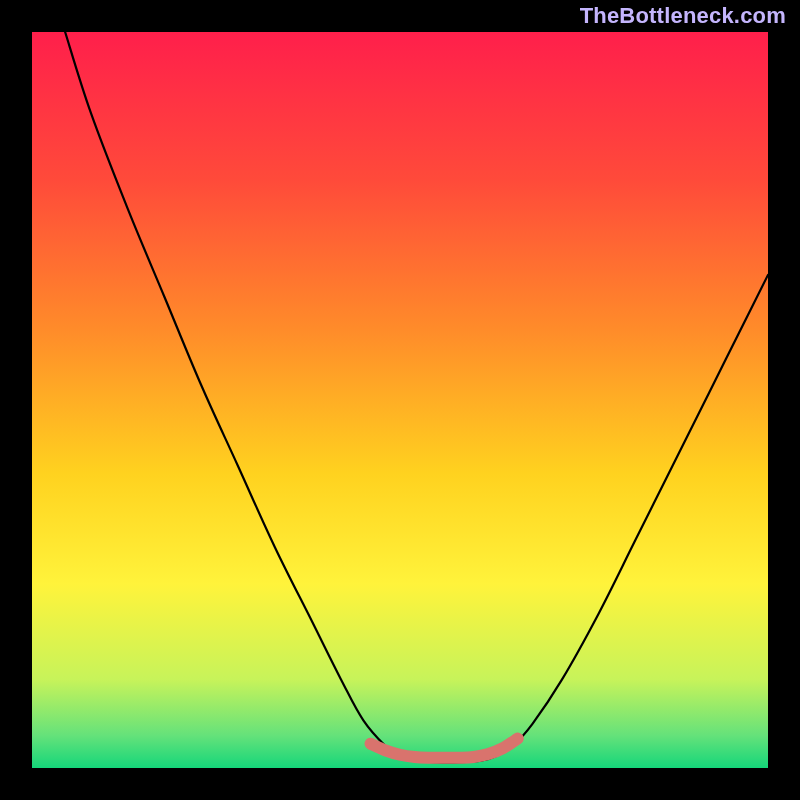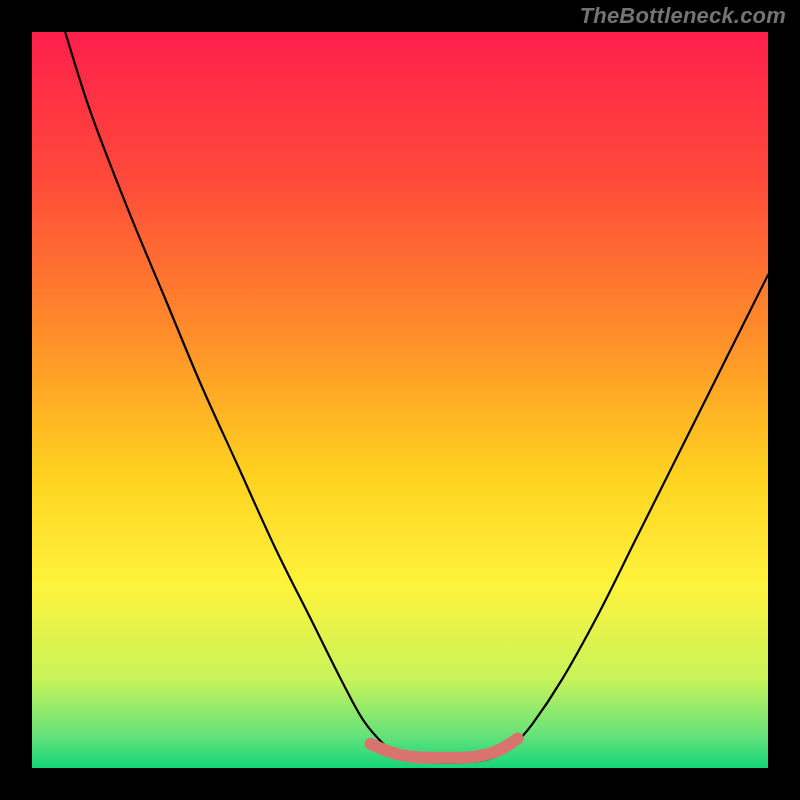--- a/index.html
+++ b/index.html
@@ -25,23 +25,22 @@
     width: 736px;
     height: 736px;
   }
   .watermark {
     position: absolute;
     top: 3px;
     right: 14px;
     font-family: Arial, Helvetica, sans-serif;
     font-size: 22px;
     font-weight: 600;
-    color: #737373;
+    color: #c4b5fd;
     letter-spacing: 0.2px;
-    font-style: italic;
   }
   svg { display: block; }
 </style>
 </head>
 <body>
 
 <div class="frame">
   <div class="watermark">TheBottleneck.com</div>
   <div class="plot">
     <svg id="chart-svg" width="736" height="736" viewBox="0 0 736 736" preserveAspectRatio="none">

